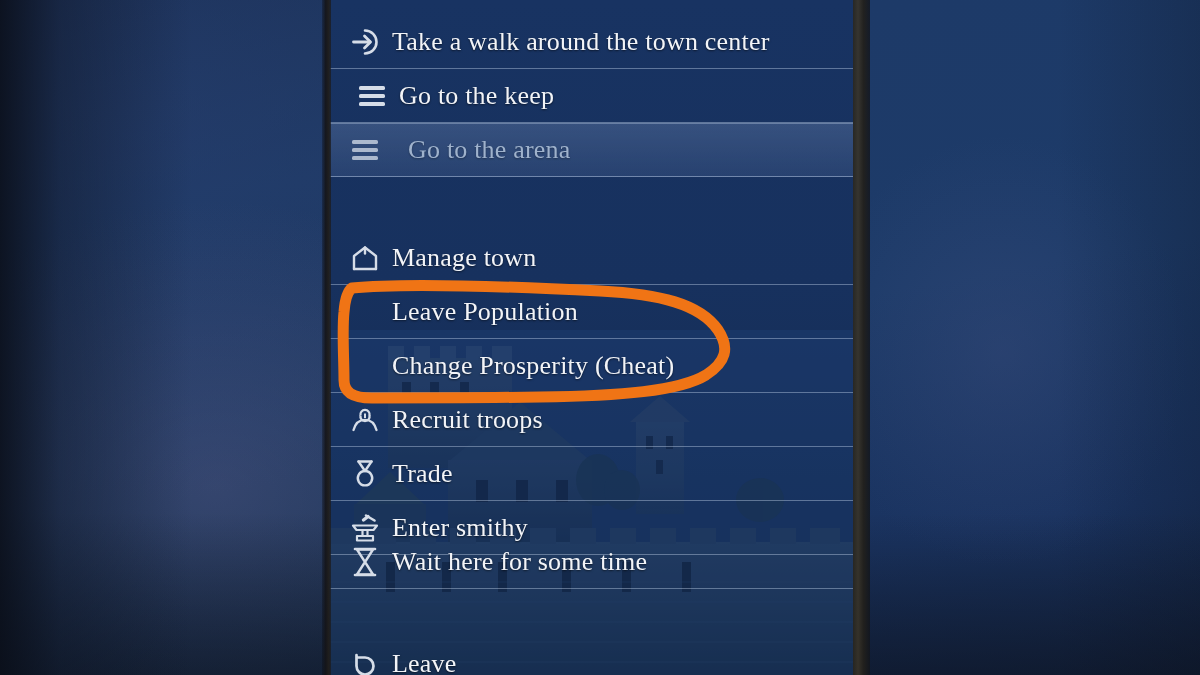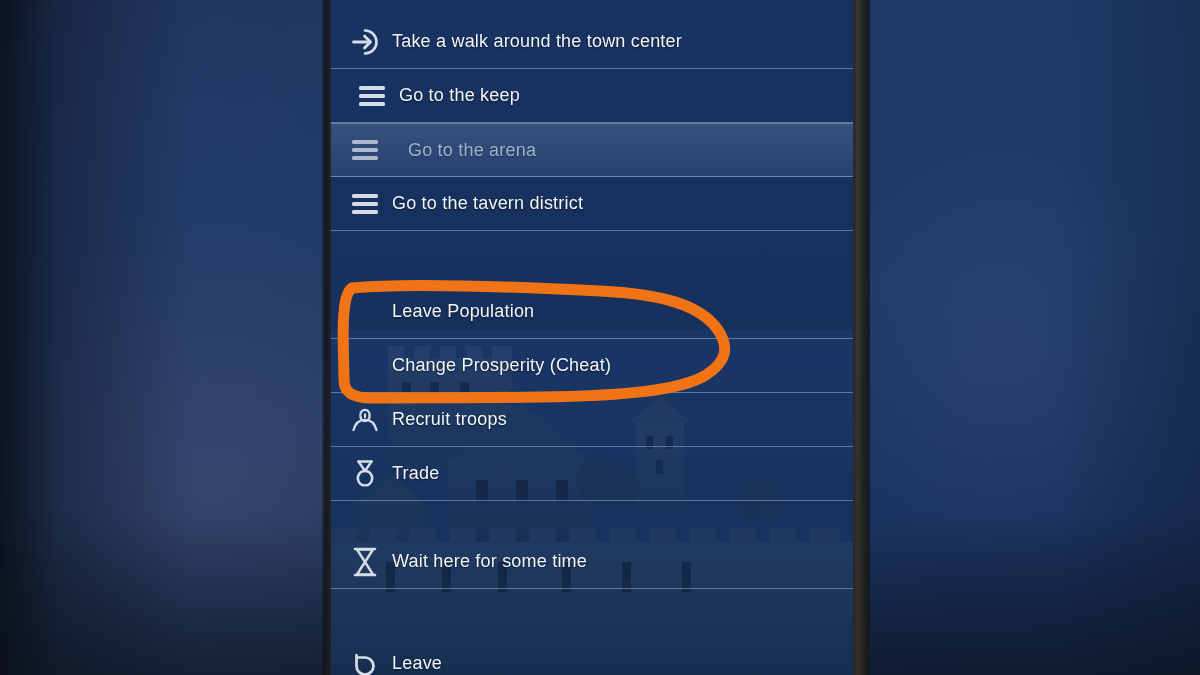--- a/index.html
+++ b/index.html
@@ -69,26 +69,26 @@
   .ico {
     width:34px; height:34px;
     margin-left:18px; margin-right:10px;
     flex:0 0 auto;
     display:flex; align-items:center; justify-content:center;
   }
   .ico svg { display:block; }
   .ico.empty { visibility:hidden; }
 
   .lbl {
-    font-size:18px;
+    font-size:26px;
     color:#f2f4f8;
     letter-spacing:.2px;
     white-space:nowrap;
     text-shadow:0 1px 2px rgba(0,0,0,.55);
-    font-family:Liberation Sans, sans-serif;
+    font-family:Liberation Serif, serif;
     text-align:center;
   }
   .row.disabled .lbl { color:#9fb2cc; text-shadow:0 1px 2px rgba(0,0,0,.30);margin-left:16px; }
   .row.disabled .ico svg { opacity:.78; }
 
   
   .row.sub .ico { visibility:hidden; }
 
   
   #edge-left {
@@ -240,31 +240,31 @@
         <span class="ico">
           <svg width="30" height="26" viewBox="0 0 30 26">
             <rect x="2" y="3" width="26" height="4" rx="1.6" fill="#cfd8e6"></rect>
             <rect x="2" y="11" width="26" height="4" rx="1.6" fill="#cfd8e6"></rect>
             <rect x="2" y="19" width="26" height="4" rx="1.6" fill="#cfd8e6"></rect>
           </svg>
         </span>
         <span class="lbl">Go to the arena</span>
       </div>
 
-      <div class="row" style="top:177px;">
-        <span class="ico">
-          <svg width="30" height="26" viewBox="0 0 30 26">
-            <rect x="2" y="3" width="26" height="4" rx="1.6" fill="#d6dde8"></rect>
-            <rect x="2" y="11" width="26" height="4" rx="1.6" fill="#d6dde8"></rect>
-            <rect x="2" y="19" width="26" height="4" rx="1.6" fill="#d6dde8"></rect>
-          </svg>
-        </span>
-        <span class="lbl">Go to the tavern district</span>
-      </div>
-
+
+      <div class="row" style="top:231px;">
+        <span class="ico">
+          <svg width="30" height="28" viewBox="0 0 30 28">
+            <path d="M4 25 L4 12 L15 3.5 L26 12 L26 25" fill="none" stroke="#d6dde8" stroke-width="2.4" stroke-linecap="round" stroke-linejoin="round"></path>
+            <line x1="15" y1="3.5" x2="15" y2="9.5" stroke="#d6dde8" stroke-width="2.4" stroke-linecap="round"></line>
+            <line x1="4" y1="25" x2="26" y2="25" stroke="#d6dde8" stroke-width="2.4" stroke-linecap="round"></line>
+          </svg>
+        </span>
+        <span class="lbl">Manage town</span>
+      </div>
 
       <div class="row sub" style="top:285px;">
         <span class="ico empty"></span>
         <span class="lbl">Leave Population</span>
       </div>
 
       <div class="row" style="top:393px;">
         <span class="ico">
           <svg width="30" height="30" viewBox="0 0 30 30">
             <path d="M10.5 10.5 a4.6 4.6 0 1 1 9 0 a4.6 4.6 0 1 1 -9 0" fill="none" stroke="#d6dde8" stroke-width="2.3"></path>
@@ -284,20 +284,36 @@
         <span class="ico">
           <svg width="28" height="32" viewBox="0 0 28 32">
             <path d="M14 13 a7.2 7.2 0 1 0 .01 0" fill="none" stroke="#d6dde8" stroke-width="2.4"></path>
             <path d="M14 13 L7.5 3.5 M14 13 L20.5 3.5" fill="none" stroke="#d6dde8" stroke-width="2.4" stroke-linecap="round"></path>
             <line x1="7.5" y1="3.5" x2="20.5" y2="3.5" stroke="#d6dde8" stroke-width="2.4" stroke-linecap="round"></line>
           </svg>
         </span>
         <span class="lbl">Trade</span>
       </div>
 
+      <div class="row" style="top:501px;">
+        <span class="ico">
+          <svg width="32" height="32" viewBox="0 0 32 32">
+
+            <path d="M17 3.5 L25.5 8.5" stroke="#d6dde8" stroke-width="2.6" stroke-linecap="round" fill="none"></path>
+            <path d="M14.5 8 L19 4.5" stroke="#d6dde8" stroke-width="3.4" stroke-linecap="round" fill="none"></path>
+
+            <path d="M4 13.5 L28 13.5 L24.5 18 L7.5 18 Z" fill="none" stroke="#d6dde8" stroke-width="2.2" stroke-linejoin="round"></path>
+
+            <path d="M13.5 18 L13.5 24 M18.5 18 L18.5 24" stroke="#d6dde8" stroke-width="2.2"></path>
+
+            <path d="M8 24 L24 24 L24 28.5 L8 28.5 Z" fill="none" stroke="#d6dde8" stroke-width="2.2" stroke-linejoin="round"></path>
+          </svg>
+        </span>
+        <span class="lbl">Enter smithy</span>
+      </div>
 
       <div class="row" style="top:535px;">
         <span class="ico">
           <svg width="26" height="32" viewBox="0 0 26 32">
             <line x1="3" y1="3" x2="23" y2="3" stroke="#d6dde8" stroke-width="2.6" stroke-linecap="round"></line>
             <line x1="3" y1="29" x2="23" y2="29" stroke="#d6dde8" stroke-width="2.6" stroke-linecap="round"></line>
             <path d="M5 3.5 L21 3.5 L13 16 L21 28.5 L5 28.5 L13 16 Z" fill="none" stroke="#d6dde8" stroke-width="2.4" stroke-linejoin="round"></path>
           </svg>
         </span>
         <span class="lbl">Wait here for some time</span>

